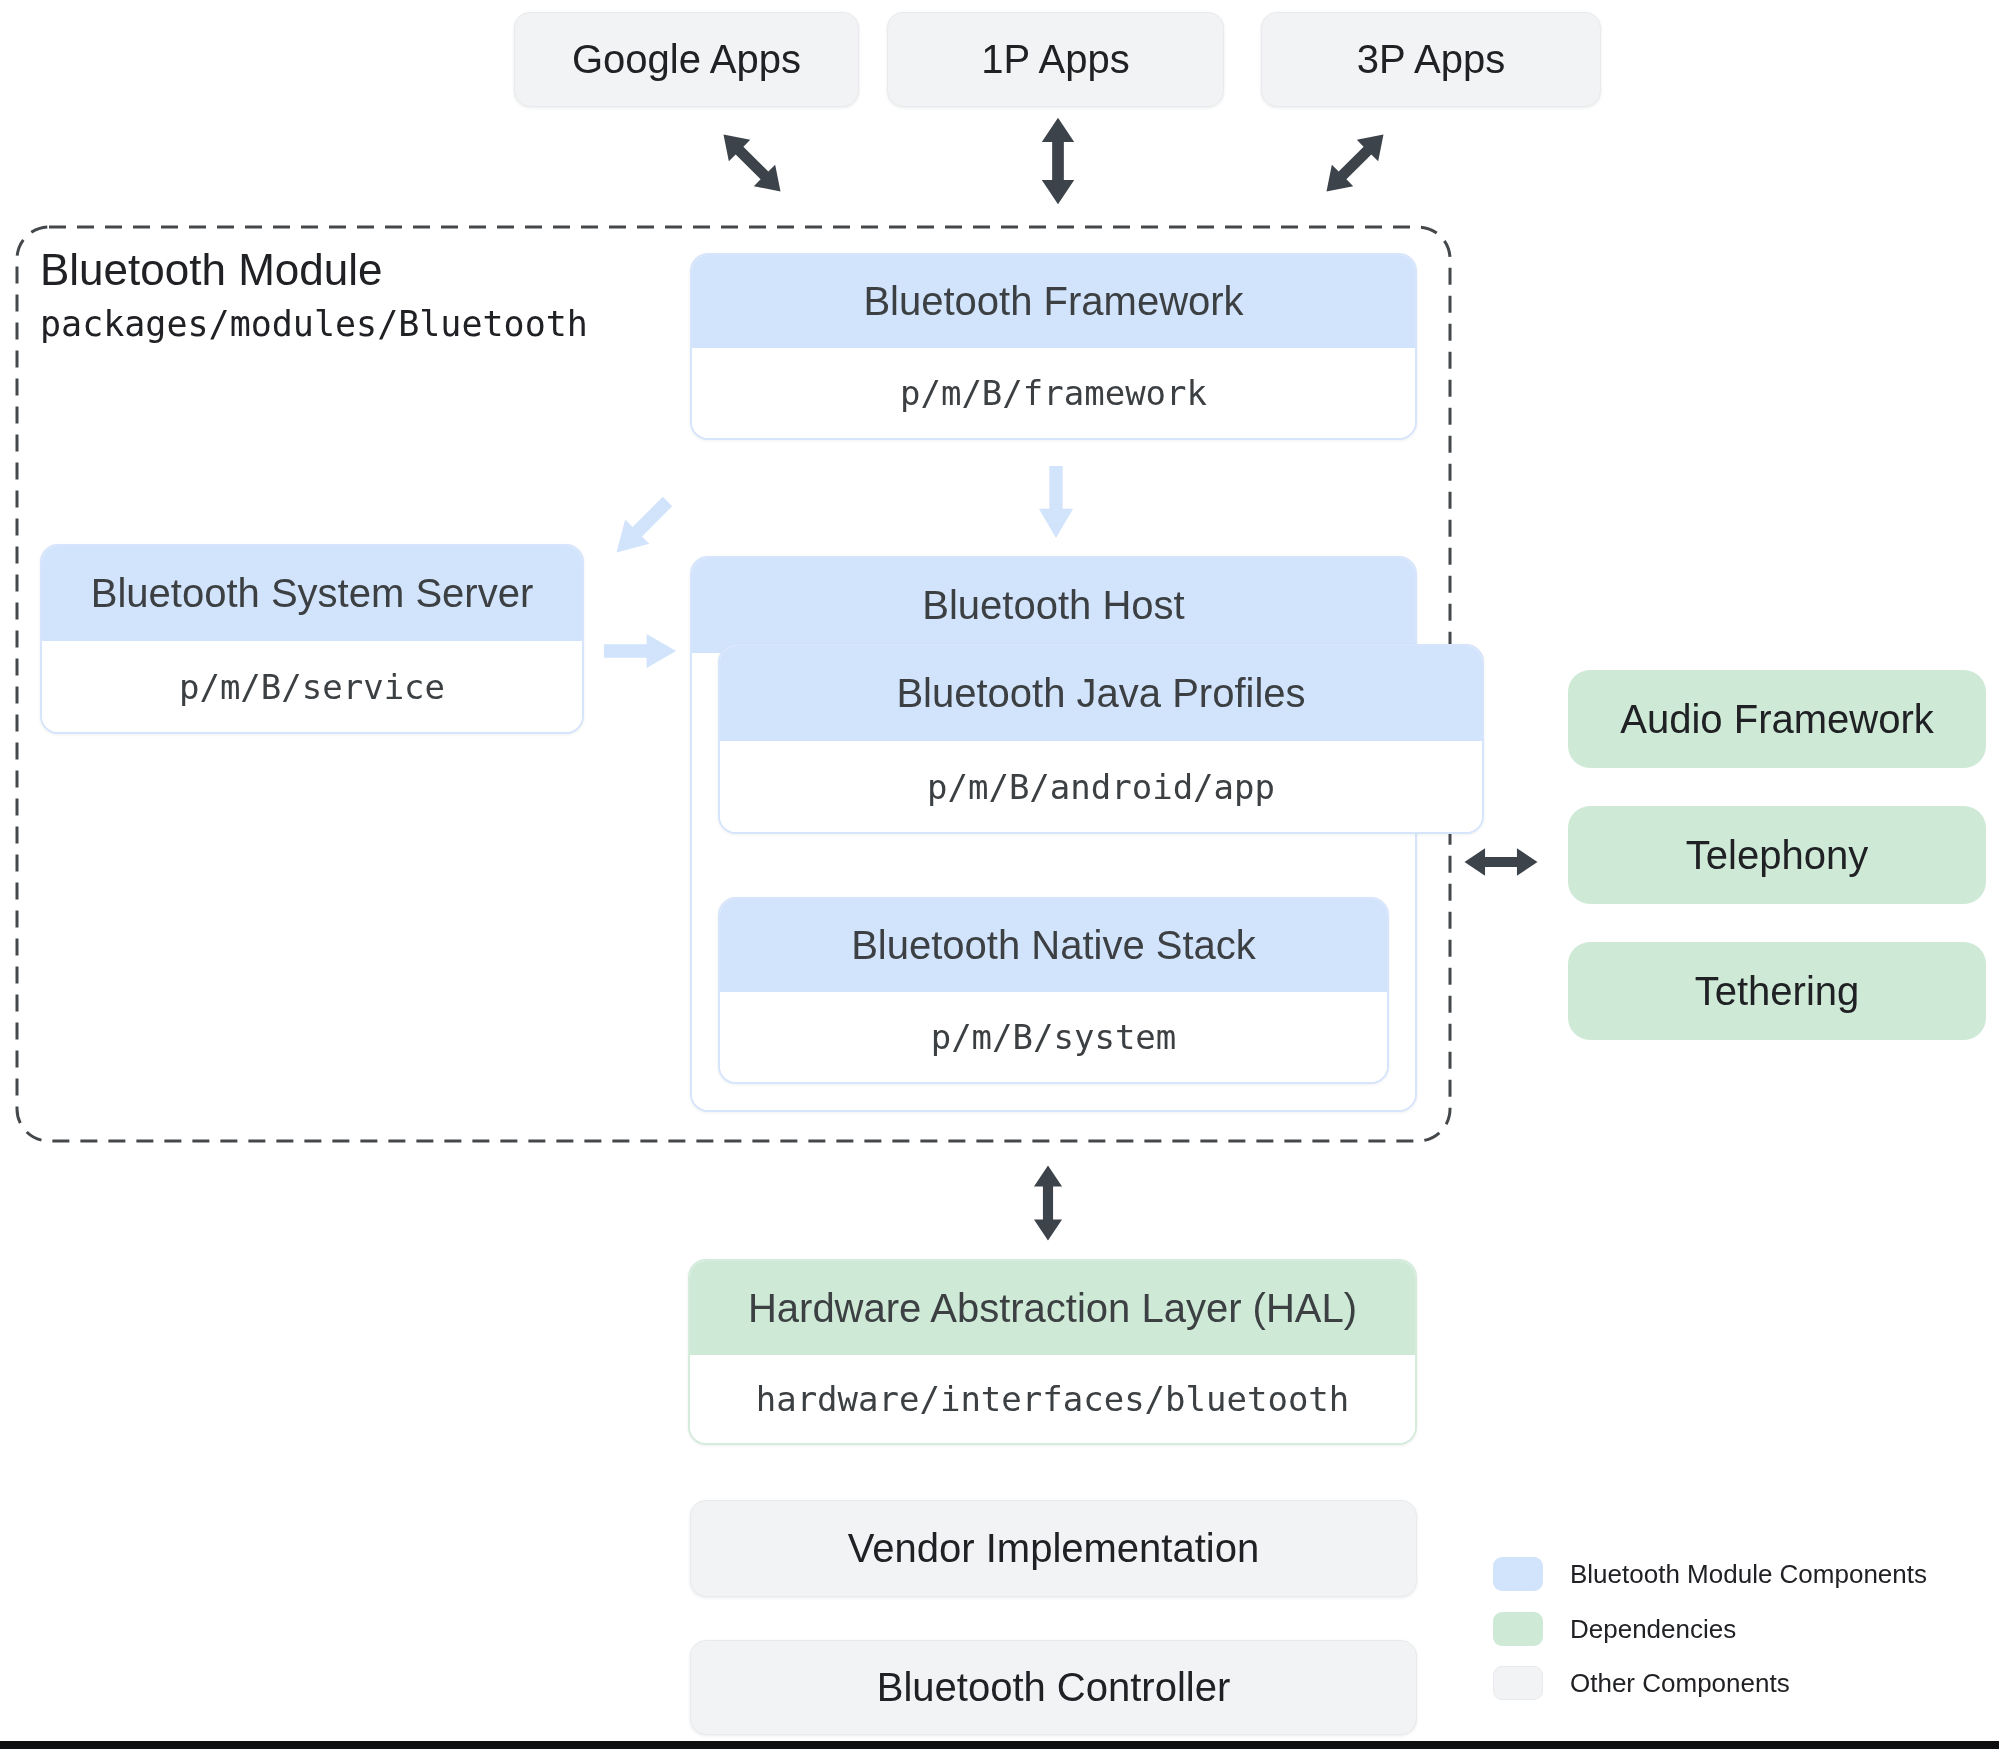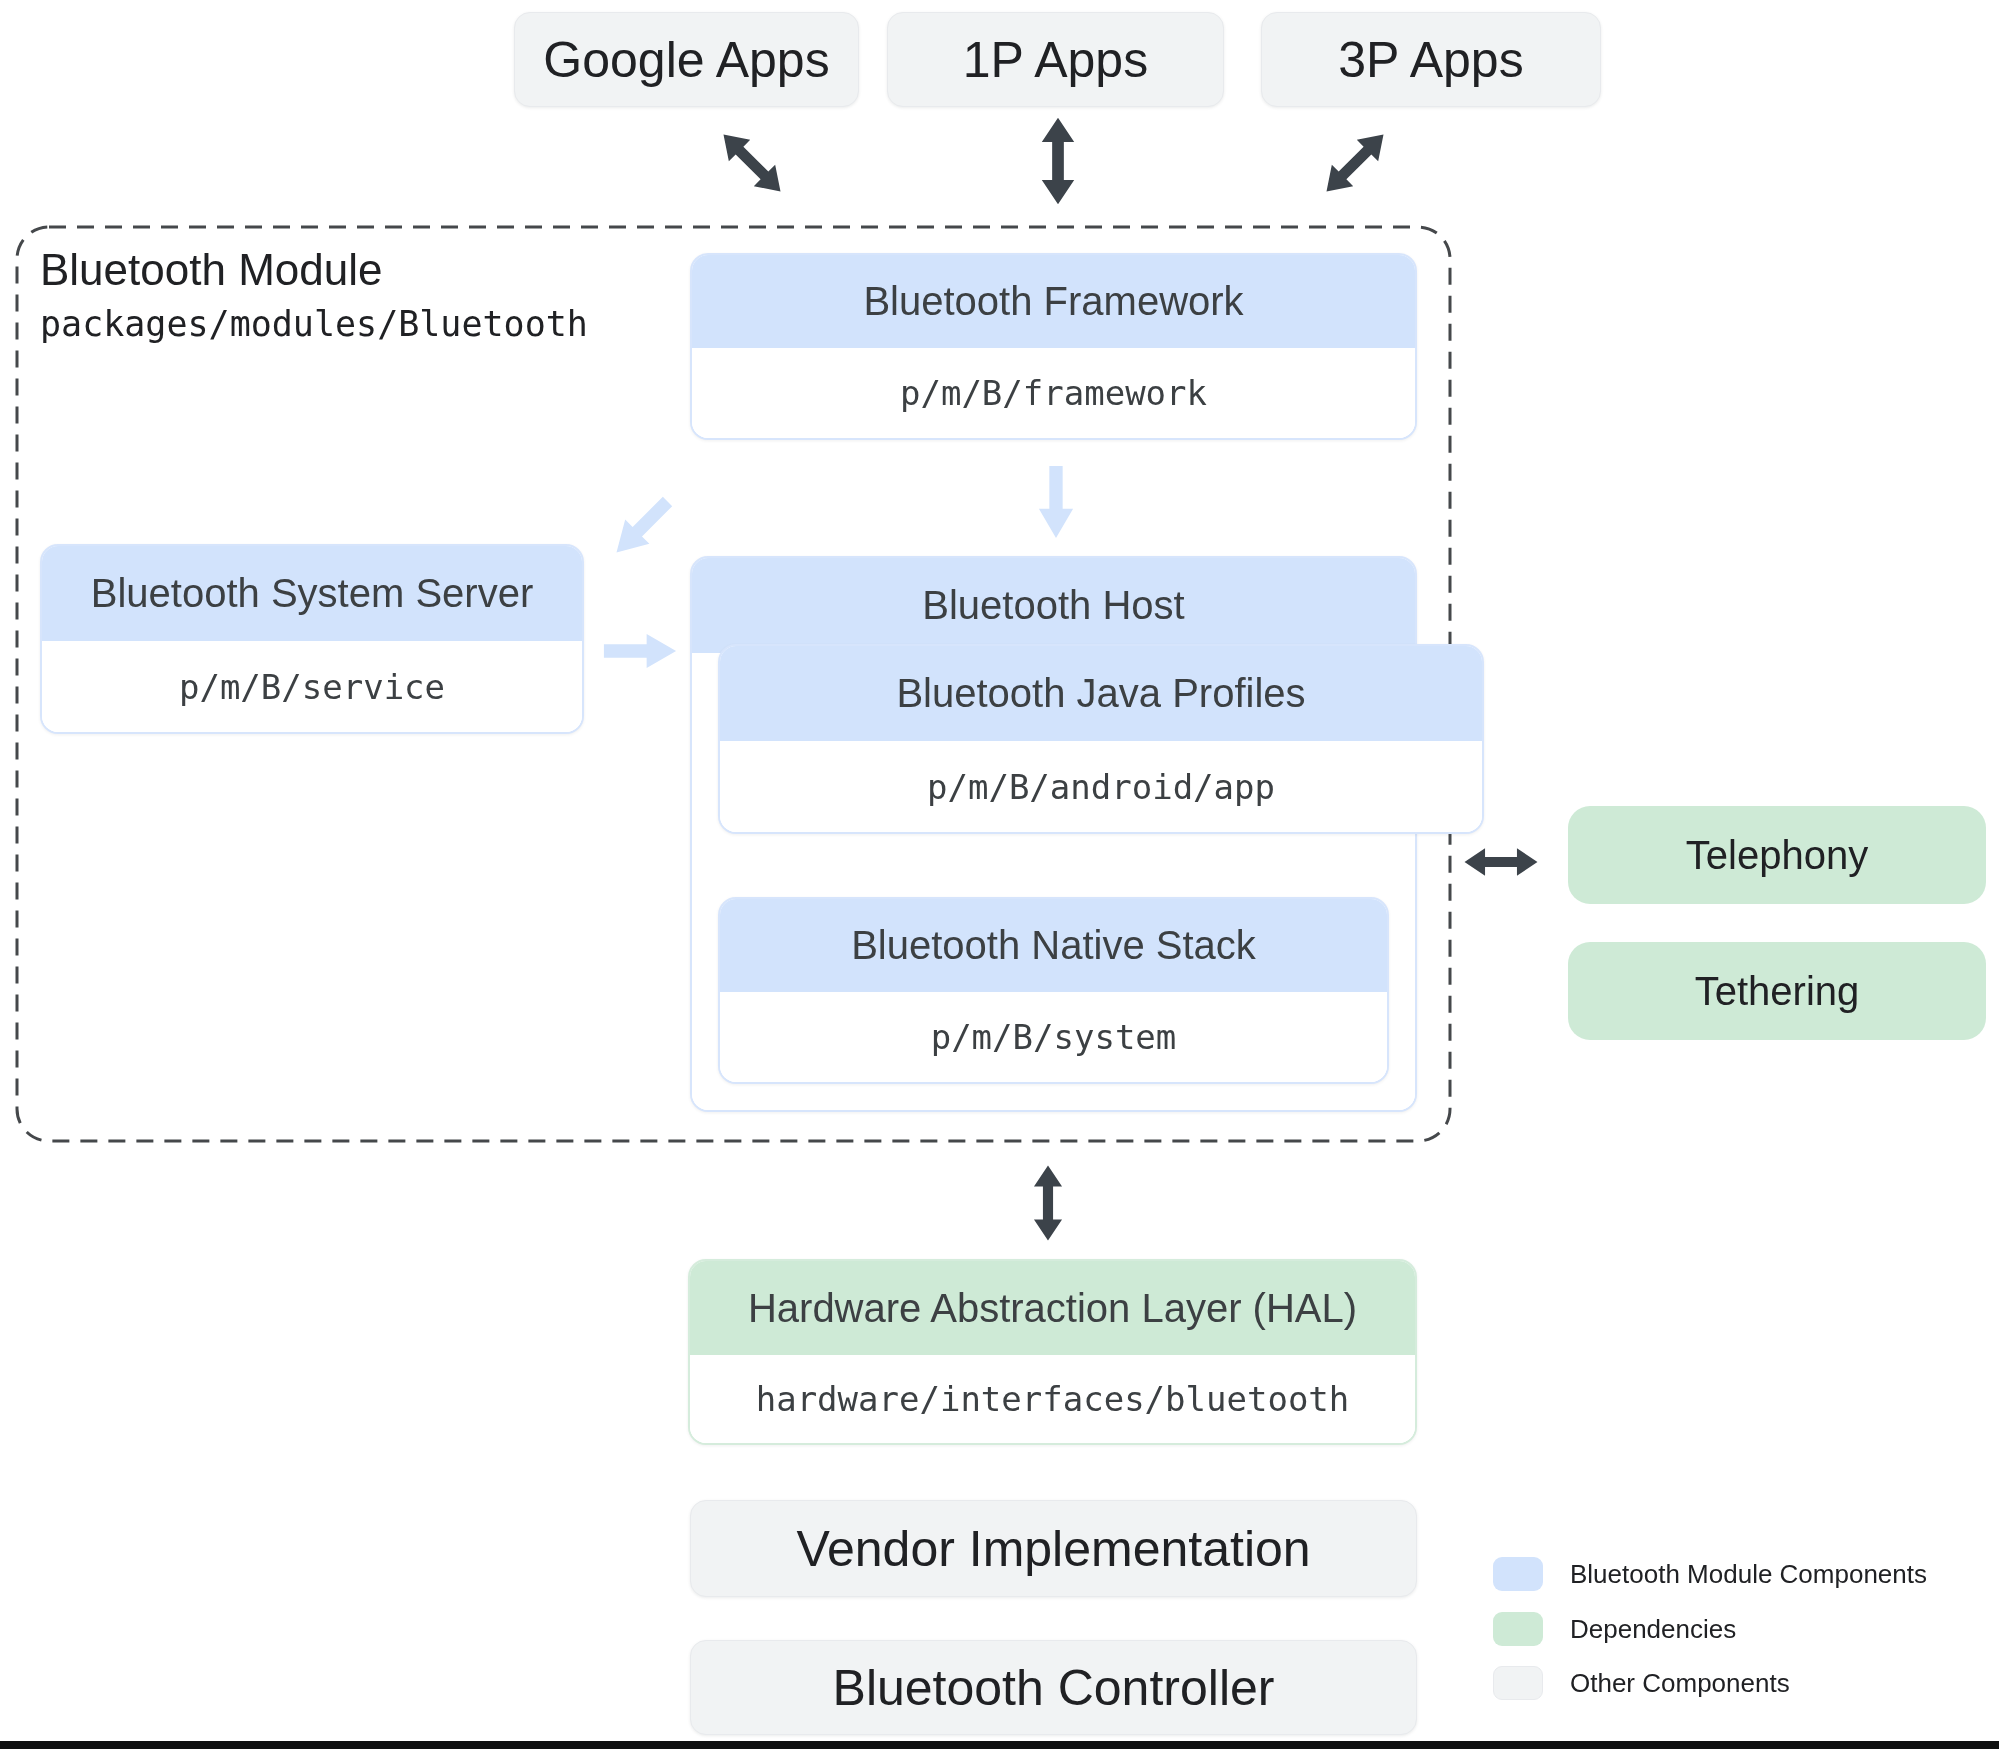--- a/index.html
+++ b/index.html
@@ -22,21 +22,21 @@
 
   .abs{position:absolute;}
 
   
   .box-gray{
     background:var(--other-fill);
     border:1px solid var(--other-border);
     border-radius:16px;
     box-shadow:0 1px 3px rgba(60,64,67,0.10);
     display:flex;align-items:center;justify-content:center;
-    font-size:50px;color:var(--ink);
+    font-size:40px;color:var(--ink);
   }
 
   
   .panel{
     border-radius:18px;
     background:#ffffff;
     overflow:hidden;
     display:flex;flex-direction:column;
     box-shadow:0 1px 3px rgba(60,64,67,0.08);
   }
@@ -159,20 +159,23 @@
     <span>Vendor Implementation</span>
   </div>
   <div class="abs box-gray" style="left:690px;top:1640px;width:727px;height:95px">
     <span>Bluetooth Controller</span>
   </div>
 
   <svg class="abs arr-dark" style="left:1463px;top:842px" width="76" height="40" viewBox="0 0 100 44">
     <path d="M2 22 L29 4 L29 15.5 L71 15.5 L71 4 L98 22 L71 40 L71 28.5 L29 28.5 L29 40 Z"></path>
   </svg>
 
+  <div class="abs box-green" style="left:1568px;top:670px;width:418px;height:98px">
+    <span>Audio Framework</span>
+  </div>
   <div class="abs box-green" style="left:1568px;top:806px;width:418px;height:98px">
     <span>Telephony</span>
   </div>
   <div class="abs box-green" style="left:1568px;top:942px;width:418px;height:98px">
     <span>Tethering</span>
   </div>
 
   <div class="abs legend-swatch" style="left: 1493px; top: 1557px; background: rgb(210, 227, 252);"></div>
   <div class="abs legend-label" style="left:1570px;top:1557px">Bluetooth Module Components</div>
 

